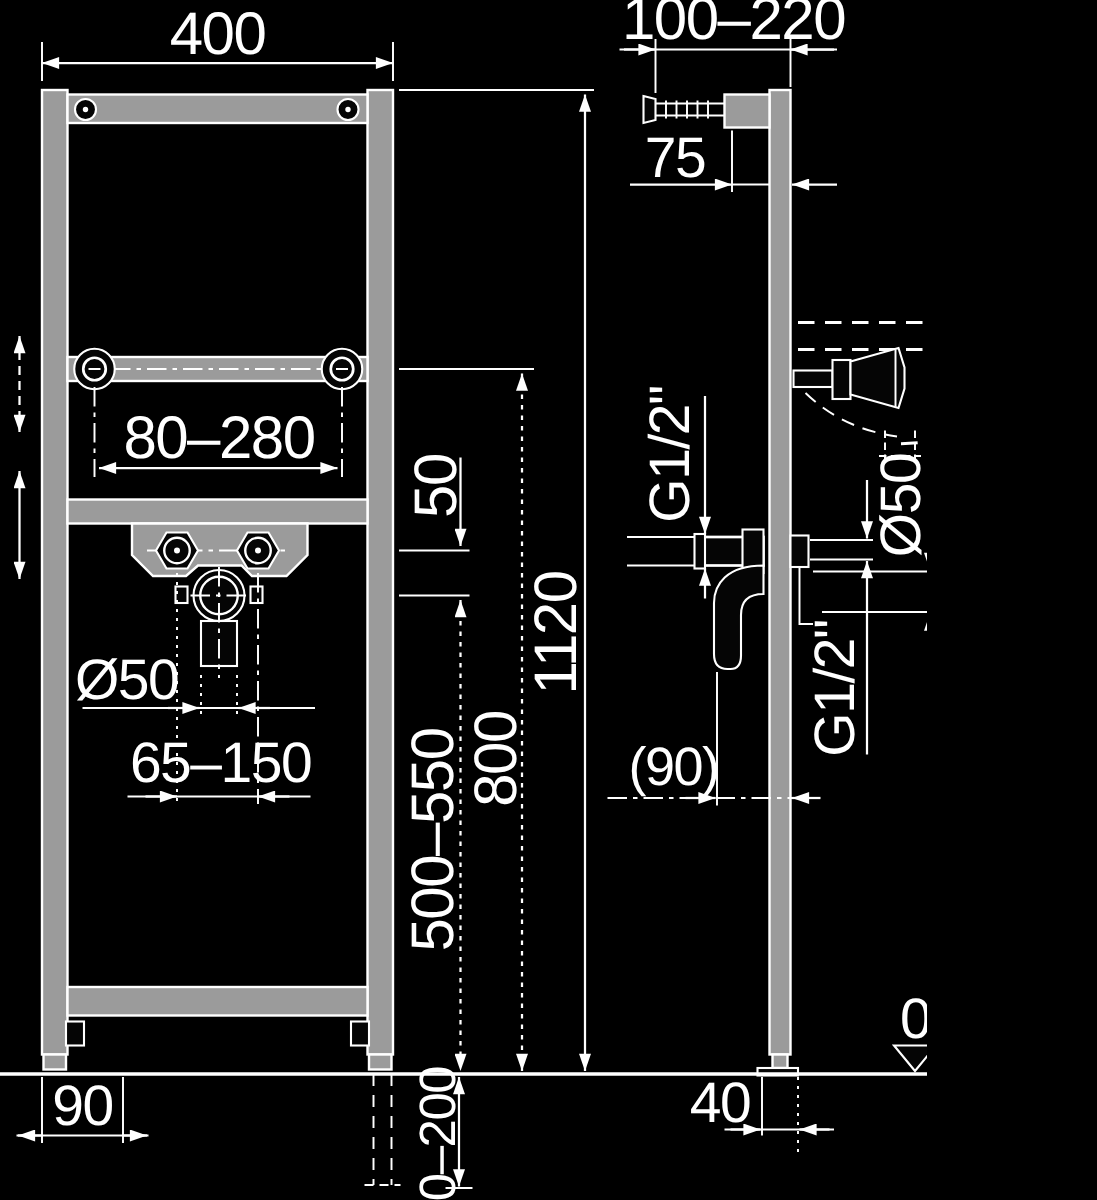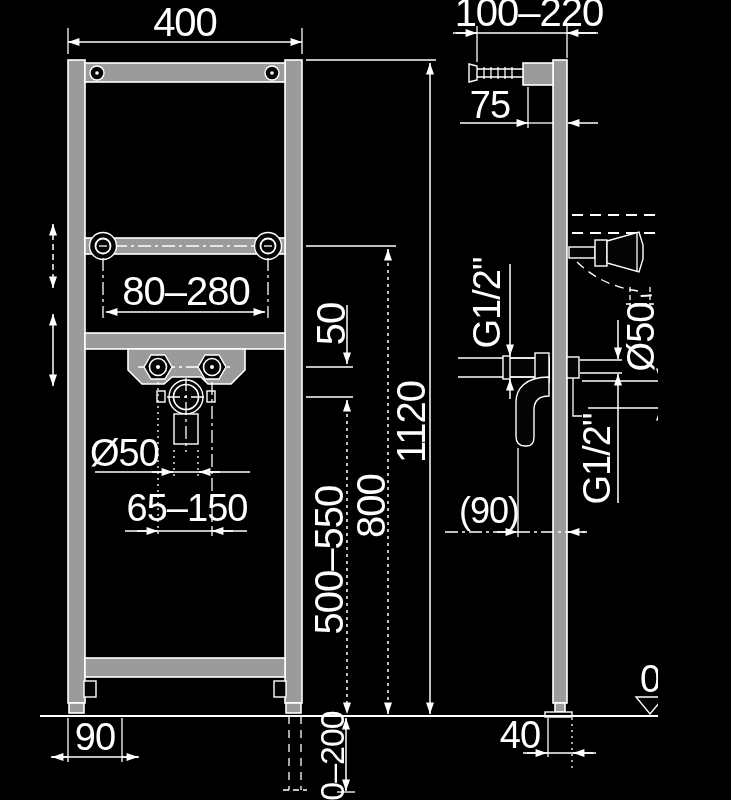--- a/index.html
+++ b/index.html
@@ -1,16 +1,16 @@
 <!DOCTYPE html>
 <html><head>
 <meta charset="utf-8">
 <style>
   html,body{margin:0;padding:0;background:#000;}
-  .stage{position:relative;width:618px;height:800px;background:#000;overflow:hidden;margin-left:40px;}
+  .stage{position:relative;width:618px;height:800px;background:#000;overflow:hidden;}
   svg{display:block;}
   text{font-family:"Liberation Sans","DejaVu Sans",sans-serif;fill:#fff;letter-spacing:-1px;}
   .thick{stroke:#fff;stroke-width:2;fill:none;}
   .thin{stroke:#fff;stroke-width:1.3;fill:none;}
   .dim{stroke:#fff;stroke-width:1.5;fill:none;}
   .steel{fill:#9b9b9b;stroke:#fff;stroke-width:1.6;}
   .darkpart{fill:#050505;stroke:#fff;stroke-width:1.4;}
   .dashed{stroke-dasharray:11 7;}
   .dotted{stroke-dasharray:2 4;}
   .dashdot{stroke-dasharray:13 4 3 4;}

